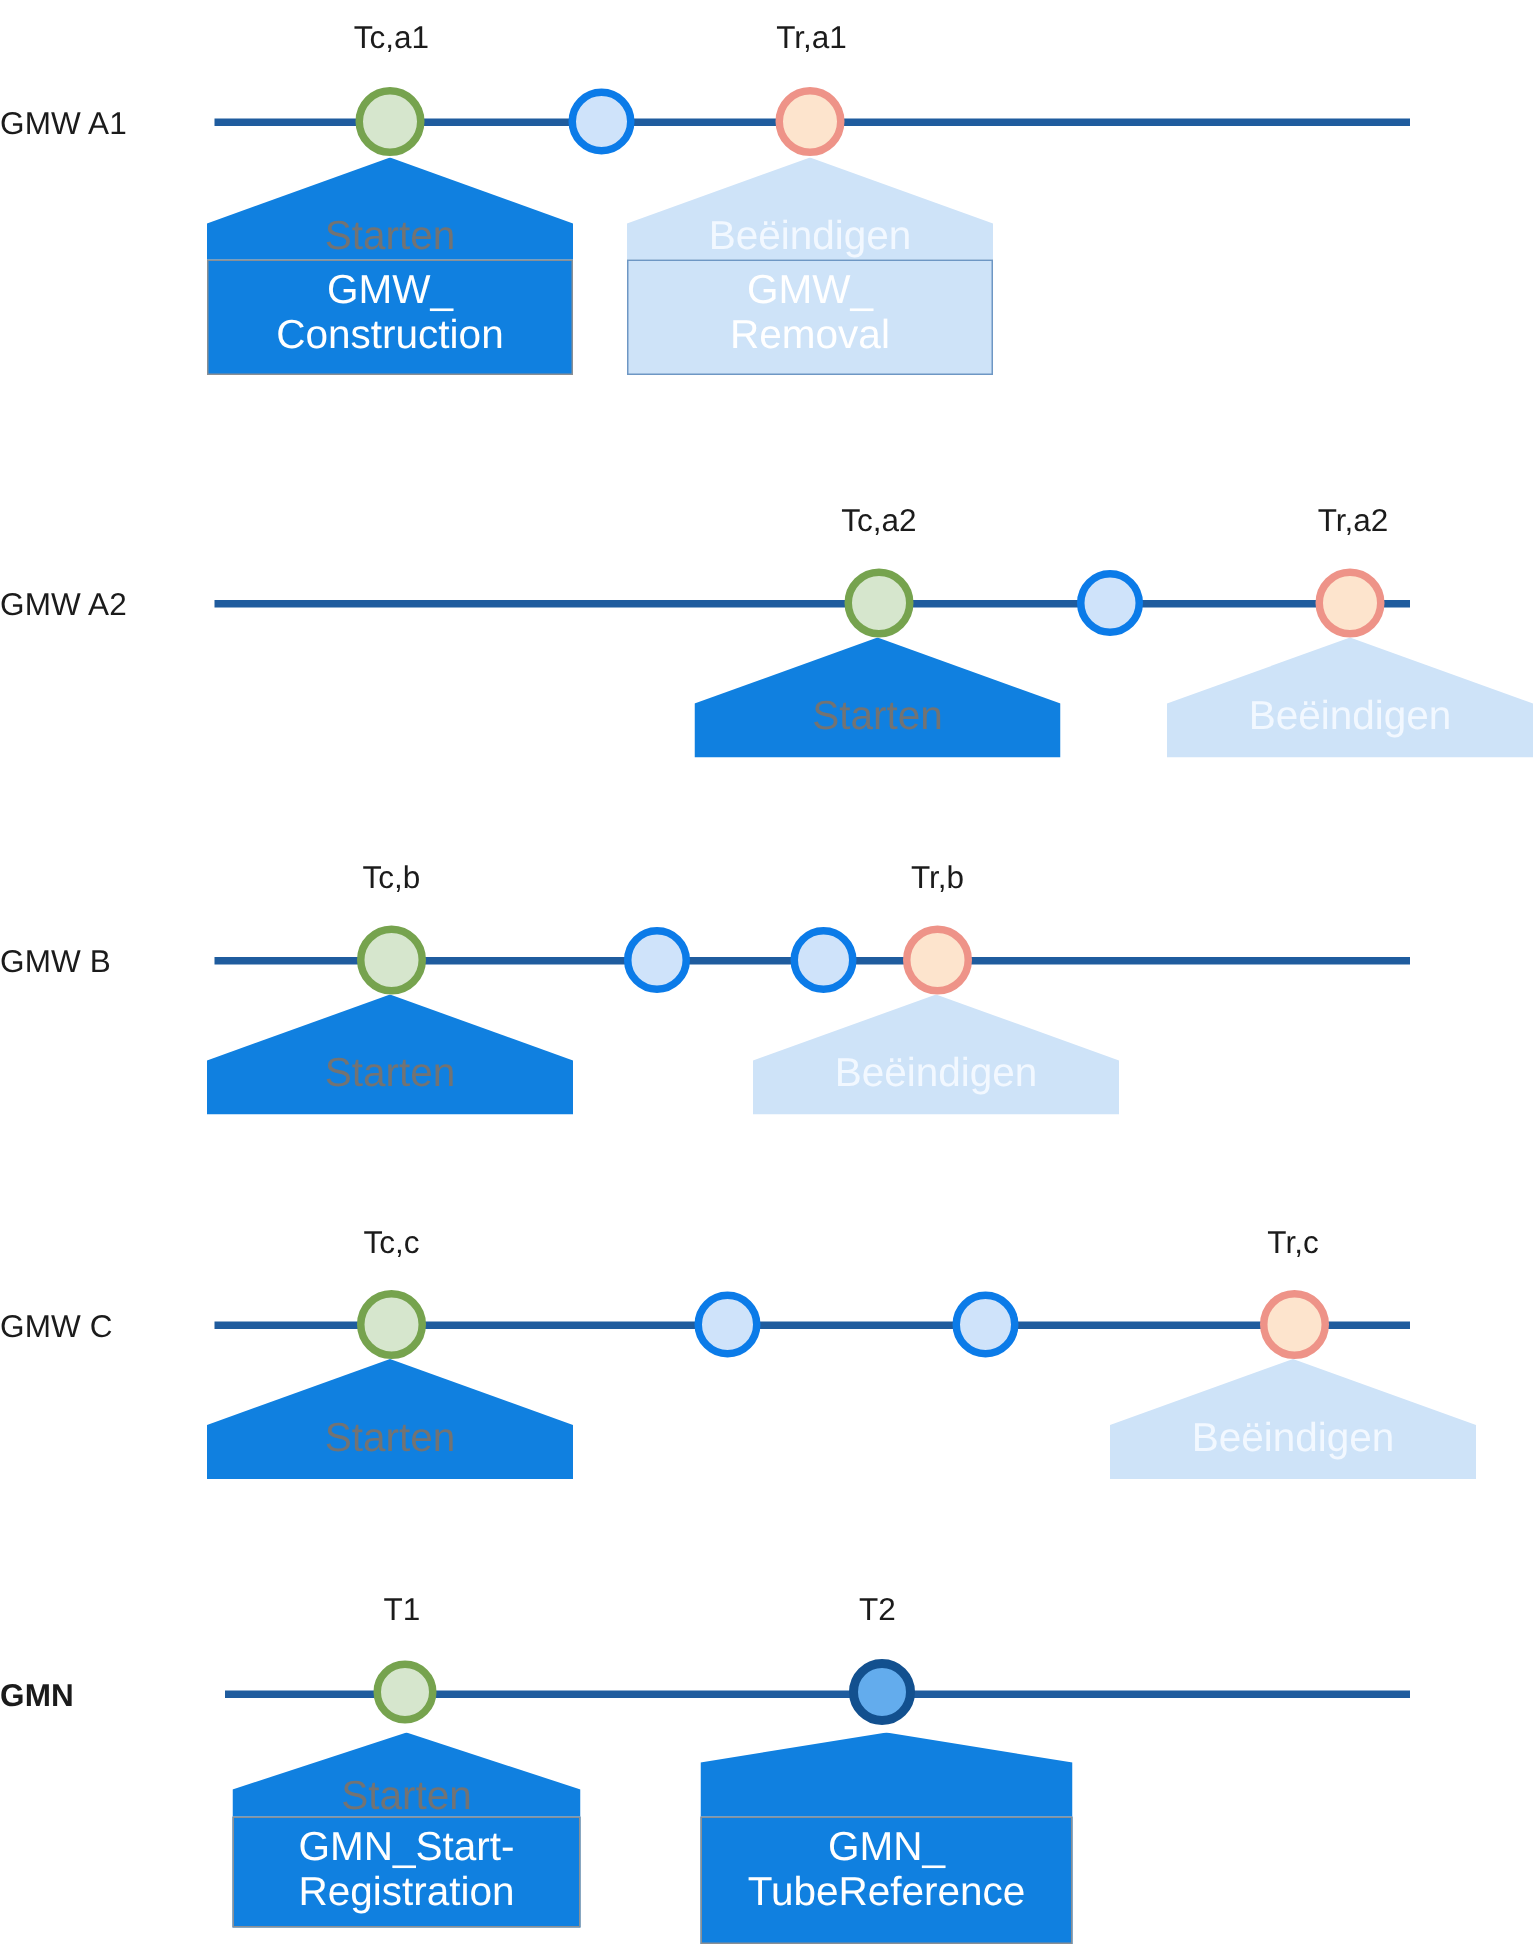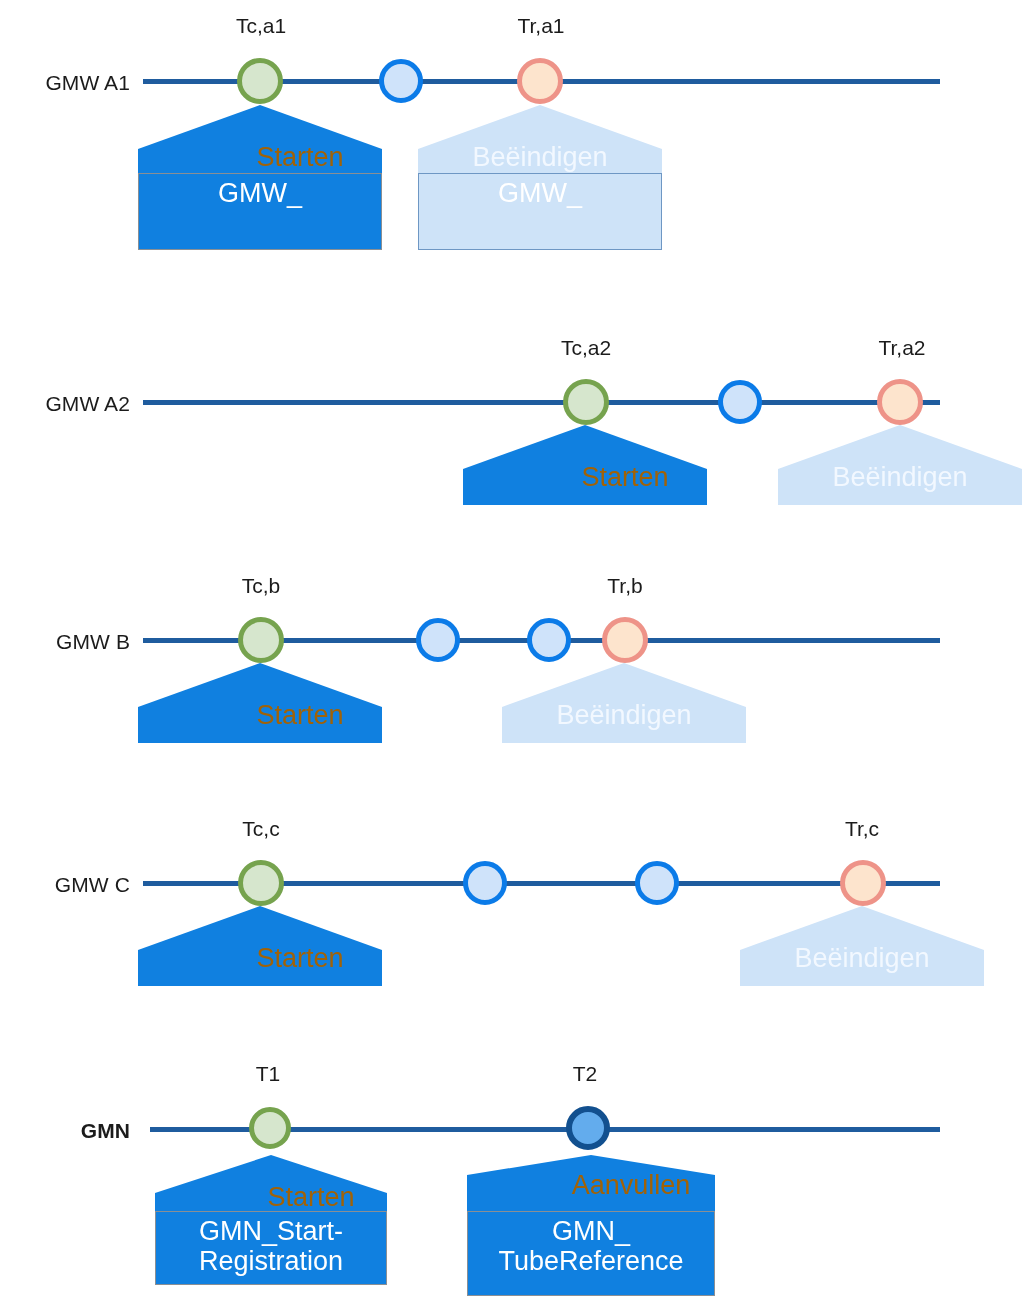--- a/index.html
+++ b/index.html
@@ -22,21 +22,20 @@
     position:absolute;
     height:5px;
     background:#1F5C9E;
     border-radius:0;
   }
   .row-label{
     position:absolute;
     font-size:21px;
     color:#1b1b1b;
     white-space:nowrap;
-    text-align:right;
     letter-spacing:0.1px;
   }
 
   
   .marker{
     position:absolute;
     box-sizing:border-box;
     border-radius:50%;
   }
   .marker.green{  background:#D6E6CD; border:5px solid #76A34E; }
@@ -75,21 +74,21 @@
     box-sizing:border-box;
     width:100%;
     text-align:center;
     font-size:27px;
     line-height:1.12;
     color:#ffffff;
     padding-top:4px;
   }
   .callout.solid .body{ background:#1080E0; border:1.5px solid #8a8f94; }
   .callout.pale  .body{ background:#CEE3F8; border:1.5px solid #6E97C4; }
-  .callout.solid .roof-text{ color:#a16207;margin-left:40px; }
+  .callout.solid .roof-text{ color:#737373; }
   .callout.pale  .roof-text{ color:#f2f8ff; }
 
   .ellipsis{
     position:absolute;
     font-size:22px;
     color:#14314e;
     letter-spacing:1px;
     line-height:1;
   }
 </style>
@@ -107,32 +106,34 @@
 
     <div class="callout solid" style="left:138px;top:105px;width:244px;height:145px;">
       <div class="roof" style="height:68px;">
         <svg viewBox="0 0 244 68" preserveAspectRatio="none" aria-hidden="true">
           <polygon points="0,44 122,0 244,44 244,68 0,68" fill="#1080E0"></polygon>
         </svg>
       </div>
       <div class="roof-text" style="top:37px;">Starten</div>
       <div class="body" style="top:68px;height:77px;">
         <div>GMW_</div>
+        <div>Construction</div>
       </div>
     </div>
 
     <div class="callout pale" style="left:418px;top:105px;width:244px;height:145px;">
       <div class="roof" style="height:68px;">
         <svg viewBox="0 0 244 68" preserveAspectRatio="none" aria-hidden="true">
           <polygon points="0,44 122,0 244,44 244,68 0,68" fill="#CEE3F8"></polygon>
         </svg>
       </div>
       <div class="roof-text" style="top:37px;">Beëindigen</div>
       <div class="body" style="top:68px;height:77px;">
         <div>GMW_</div>
+        <div>Removal</div>
       </div>
     </div>
 
     <div class="marker green" style="left:237px;top:58px;width:46px;height:46px;"></div>
     <div class="marker blue" style="left:379px;top:59px;width:44px;height:44px;"></div>
     <div class="marker red" style="left:517px;top:58px;width:46px;height:46px;"></div>
   </div>
 
   <div class="row" style="top:320px;height:230px;">
     <div class="row-label" style="left:0;width:130px;top:72px;">GMW A2</div>
@@ -245,21 +246,20 @@
         <div>Registration</div>
       </div>
     </div>
 
     <div class="callout solid" style="left:467px;top:120px;width:248px;height:141px;">
       <div class="roof" style="height:56px;">
         <svg viewBox="0 0 248 56" preserveAspectRatio="none" aria-hidden="true">
           <polygon points="0,20 124,0 248,20 248,56 0,56" fill="#1080E0"></polygon>
         </svg>
       </div>
-      <div class="roof-text" style="top:15px;">Aanvullen</div>
       <div class="ellipsis" style="left:168px;top:41px;">...</div>
       <div class="body" style="top:56px;height:85px;">
         <div>GMN_</div>
         <div>TubeReference</div>
       </div>
     </div>
 
     <div class="marker green" style="left:249px;top:72px;width:42px;height:42px;"></div>
     <div class="marker navy" style="left:566px;top:71px;width:44px;height:44px;"></div>
   </div>

